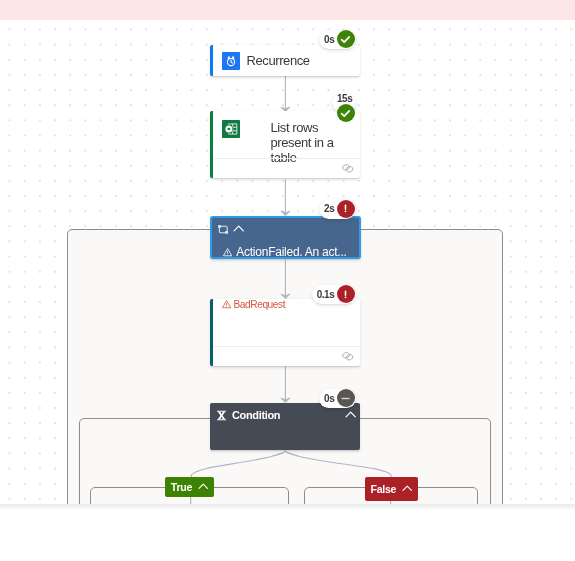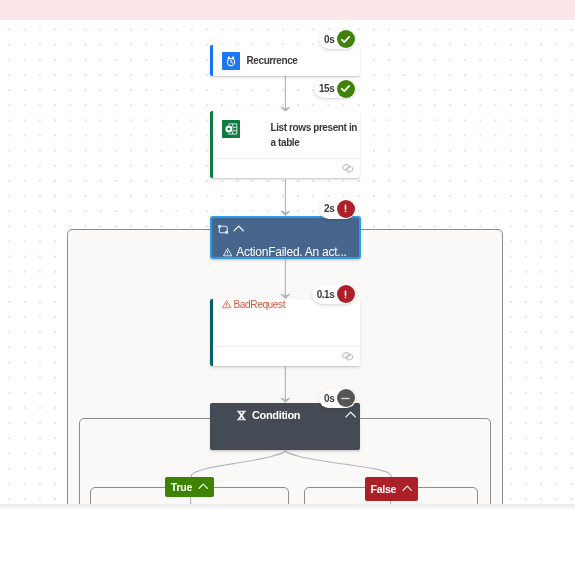--- a/index.html
+++ b/index.html
@@ -17,21 +17,21 @@
 
   
   .scope{position:absolute;border:1px solid #8d8d8d;border-radius:5px;background:#faf9f7;box-sizing:border-box;}
 
   
   .node{position:absolute;box-sizing:border-box;border-radius:2px;z-index:4;
         box-shadow:0 1.3px 3.0px rgba(0,0,0,.11),0 0.25px 0.7px rgba(0,0,0,.09);}
   .node.light{background:#ffffff;}
   .node .accent{position:absolute;left:0;top:0;bottom:0;width:2.5px;border-radius:2px 0 0 2px;}
   .node .row{display:flex;align-items:center;padding:7px 10px 7px 12px;gap:6.5px;}
-  .node .title{font-size:10px;font-weight:700;color:#3a3a3a;letter-spacing:-0.4px;line-height:15px;}
+  .node .title{font-size:13px;font-weight:400;color:#3a3a3a;letter-spacing:-0.4px;line-height:15px;}
   .node.light .title{color:#3a3a3a;}
   .ico{width:18px;height:18px;flex:0 0 18px;border-radius:1px;display:block;}
 
   
   .node.dark{background:#47668d;}
   .node.dark .hdr{display:flex;align-items:center;height:24px;padding:0 3.2px 0 6.4px;gap:4.6px;}
   .node.dark .hdr .chev svg{display:block;}
   .node.dark .hdr .title{color:#ffffff;font-size:11px;font-weight:700;letter-spacing:-0.35px;flex:1;}
   .node.dark .sub{display:flex;align-items:center;gap:5px;padding:0 10px 0 11.1px;height:21px;}
   .node.dark .sub .txt{color:#ffffff;font-size:12px;font-weight:400;letter-spacing:-0.25px;white-space:nowrap;margin-left:-1px;}
@@ -129,21 +129,21 @@
         <span style="display:flex;">
           <svg width="11.5" height="8.6" viewBox="0 0 11.5 8.6">
               <g fill="none" stroke="#adacaa" stroke-width="0.85">
             <ellipse cx="4.0" cy="3.3" rx="3.4" ry="2.6" transform="rotate(-20 4.0 3.3)"></ellipse>
             <ellipse cx="7.5" cy="5.3" rx="3.4" ry="2.6" transform="rotate(-20 7.5 5.3)"></ellipse>
           </g>
             </svg>
         </span>
       </div>
     </div>
-    <div class="pill" style="right:219.5px;top:59px;">
+    <div class="pill" style="right:219.5px;top:73px;flex-direction:column;">
       <span class="t">15s</span>
       <span class="badge" style="background:#3e8207;">
         <svg width="11" height="11" viewBox="0 0 12 12">
             <path d="M1.8 6.2 L4.6 8.9 L10.1 3.2" fill="none" stroke="#fff" stroke-width="1.9" stroke-linecap="round" stroke-linejoin="round"></path>
           </svg>
       </span>
     </div>
 
     <div class="node dark selected" style="left:210px;top:195.9px;width:150.5px;height:43.6px;background:#47668d;border:2px solid #2d9ce8;border-radius:3px;">
       <div class="hdr">
@@ -211,21 +211,21 @@
     <div class="pill" style="right:219.5px;top:264.6px;">
       <span class="t">0.1s</span>
       <span class="badge" style="background:#ac2028;">
         <svg width="11" height="11" viewBox="0 0 12 12">
             <path d="M6 2.6 V6.9" stroke="#fff" stroke-width="1.7" stroke-linecap="round"></path>
             <circle cx="6" cy="9.1" r="0.95" fill="#fff"></circle>
           </svg>
       </span>
     </div>
 
-    <div class="node dark" style="left:210px;top:382.8px;width:150px;height:47.6px;background:#454b55;padding-left:20px;">
+    <div class="node dark" style="left:210px;top:382.8px;width:150px;height:47.6px;background:#454b55;">
       <div class="hdr" style="height:26px;">
         <span style="display:flex;">
           <svg width="11" height="11" viewBox="0 0 12 12">
             <g fill="#ffffff">
                 <rect x="1.1" y="0.7" width="9.8" height="1.1" rx="0.25"></rect>
                 <rect x="1.1" y="10.2" width="9.8" height="1.1" rx="0.25"></rect>
             <path d="M2.0 1.9 L4.6 1.9 L6.0 4.6 L7.4 1.9 L10.0 1.9 L7.2 6.0 L10.0 10.1 L7.4 10.1 L6.0 7.4 L4.6 10.1 L2.0 10.1 L4.8 6.0 Z"></path>
               </g>
           </svg>
         </span>

